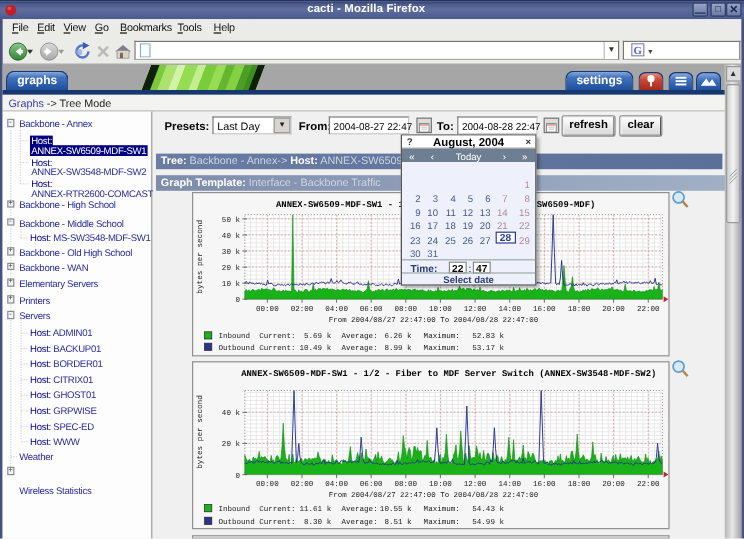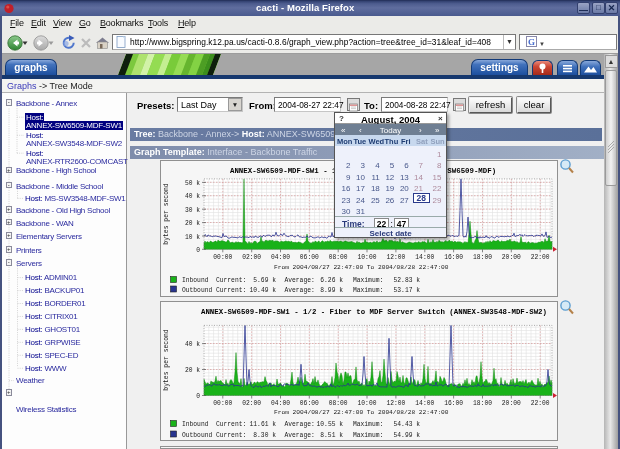--- a/index.html
+++ b/index.html
@@ -29,21 +29,21 @@
 #side{left:2px;top:93px;width:125px;height:356px;background:#fdfdfd;border-right:1px solid #999}
 .tw{font-size:8px;font-weight:normal;color:#2a2a9e;white-space:nowrap;letter-spacing:-0.25px}
 .tw .h{color:#00008b}
 .sel{background:#000080;color:#fff}
 .sel .h{color:#fff}
 .pm{width:6.5px;height:6.5px;background:#f4f4f4;border:1px solid #8a8a9a;font-size:6px;line-height:4.5px;text-align:center;color:#333;font-weight:normal;letter-spacing:0}
 
 #main{left:128px;top:93px;width:476px;height:356px;background:#f0f0f0}
 .lbl{font-size:9.5px;font-weight:bold;color:#000}
 .inp{background:#fff;border:1px solid #7a7a7a;border-bottom-color:#c6c6c6;border-right-color:#c6c6c6;font-size:8.3px;color:#000;padding:2px 0 0 3px;white-space:nowrap}
-.btn{background:linear-gradient(180deg,#fdfdfd,#d9d9d9);border:1px solid #585858;border-top-color:#eee;border-left-color:#eee;box-shadow:0 0 0 1px #8a8a8a;border-radius:1px;font-size:9.5px;font-weight:normal;text-align:center;color:#000}
+.btn{background:linear-gradient(180deg,#fdfdfd,#d9d9d9);border:1px solid #585858;border-top-color:#eee;border-left-color:#eee;box-shadow:0 0 0 1px #8a8a8a;border-radius:1px;font-size:9.5px;font-weight:bold;text-align:center;color:#000}
 .calbtn{width:13px;height:13px;background:#dcdcdc;border:1px solid #777}
 .hbar{height:13.5px;color:#cdd5e5;font-size:9px;padding:1.5px 0 0 4px;white-space:nowrap}
 .hbar b{color:#fff}
 #bar1{left:130px;top:127.5px;width:472px;background:linear-gradient(90deg,#6a7ca2 0,#5a7099 100%)}
 #bar2{left:130px;top:145.5px;width:492px;background:linear-gradient(90deg,#7e8cab 0,#a3b1c7 100%)}
 .panel{left:160px;width:398px;background:#f6f6f6;border:1px solid #909090}
 
 svg text.gt{font-family:"Liberation Mono",monospace;font-size:6.3px;fill:#1a1a1a}
 svg text.gtb{font-family:"Liberation Mono",monospace;font-size:7.4px;font-weight:bold;fill:#000}
 
@@ -108,21 +108,20 @@
       </g>
     <path d="M90 9 L96.5 3.5 L103 9 Z" fill="#7d7d8f"></path>
       <rect x="91.5" y="8" width="10" height="6.5" fill="#d9d2c6" stroke="#8a8a8a" stroke-width="0.6"></rect>
       <rect x="94" y="10" width="2.5" height="4.5" fill="#7a6a5a"></rect>
   </svg>
   <div class="abs" id="urlbar"></div>
   <svg class="abs" style="left:116px;top:36px" width="11" height="12" viewBox="0 0 11 12">
       <rect x="1" y="0.5" width="8" height="11" fill="#f8fbff" stroke="#7a9ac0" stroke-width="0.8"></rect>
       <path d="M6.5 0.5 h2.5 v3 Z" fill="#c8d8ea"></path>
     </svg>
-  <div class="abs" id="urltxt">http://www.bigspring.k12.pa.us/cacti-0.8.6/graph_view.php?action=tree&amp;tree_id=31&amp;leaf_id=408</div>
   <div class="abs" id="urldrop">▼</div>
   <div class="abs" id="searchbox"></div>
   <div class="abs" style="left:526px;top:36px;width:11px;height:11px;border:1px solid #88a;color:#4a6fd0;font-size:9px;font-weight:bold;text-align:center;line-height:10px;font-family:'Liberation Serif',serif">G</div>
   <div class="abs" style="left:539px;top:41px;font-size:6px;color:#444">▼</div>
 
   <div class="abs" id="hdr"></div>
   <svg class="abs" style="left:114px;top:54px" width="114" height="21" viewBox="0 0 114 21">
     <defs>
         <clipPath id="bp">
           <path d="M12 0 L107 0 L99 21 L4 21 Z"></path>
@@ -380,29 +379,20 @@
     <div class="abs" style="left:4px;top:1px;font-weight:bold;color:#333;font-size:8px">?</div>
     <div class="abs" style="left:0;top:1px;width:111px;text-align:center;font-weight:bold;font-size:9.5px;color:#000">August, 2004</div>
     <div class="abs" style="left:103px;top:1px;font-weight:bold;color:#333;font-size:8px">×</div>
     <div class="row" style="top:11px;height:11px;background:#6f7f93;color:#fff;font-size:8px">
       <span class="abs" style="left:6px;top:1.5px">«</span>
         <span class="abs" style="left:24px;top:1.5px">‹</span>
       <span class="abs" style="left:0;width:111px;text-align:center;top:1.5px">Today</span>
       <span class="abs" style="left:84px;top:1.5px">›</span>
         <span class="abs" style="left:100px;top:1.5px">»</span>
     </div>
-    <div class="row" style="top:22px;height:11px;background:#c7d8ee;font-weight:bold;font-size:7.5px;color:#1e3c72">
-      <span class="abs" style="left:2px;top:1.5px">Mon</span>
-        <span class="abs" style="left:18.5px;top:1.5px">Tue</span>
-      <span class="abs" style="left:33.5px;top:1.5px">Wed</span>
-        <span class="abs" style="left:49.5px;top:1.5px">Thu</span>
-      <span class="abs" style="left:66px;top:1.5px">Fri</span>
-        <span class="abs" style="left:81px;top:1.5px;color:#90a0bd">Sat</span>
-      <span class="abs" style="left:95.5px;top:1.5px;color:#90a0bd">Sun</span>
-    </div>
     <span class="cnum wke" style="left:88.5px;top:36.9px;width:18px">1</span>
 <span class="cnum wkd" style="left:1.5px;top:48.3px">2</span>
 <span class="cnum wkd" style="left:16px;top:48.3px">3</span>
 <span class="cnum wkd" style="left:30.8px;top:48.3px">4</span>
 <span class="cnum wkd" style="left:45.3px;top:48.3px">5</span>
 <span class="cnum wkd" style="left:59.8px;top:48.3px">6</span>
 <span class="cnum wke" style="left:74px;top:48.3px">7</span>
 <span class="cnum wke" style="left:88.5px;top:48.3px;width:18px">8</span>
 <span class="cnum wkd" style="left:1.5px;top:59.7px">9</span>
 <span class="cnum wkd" style="left:16px;top:59.7px">10</span>

